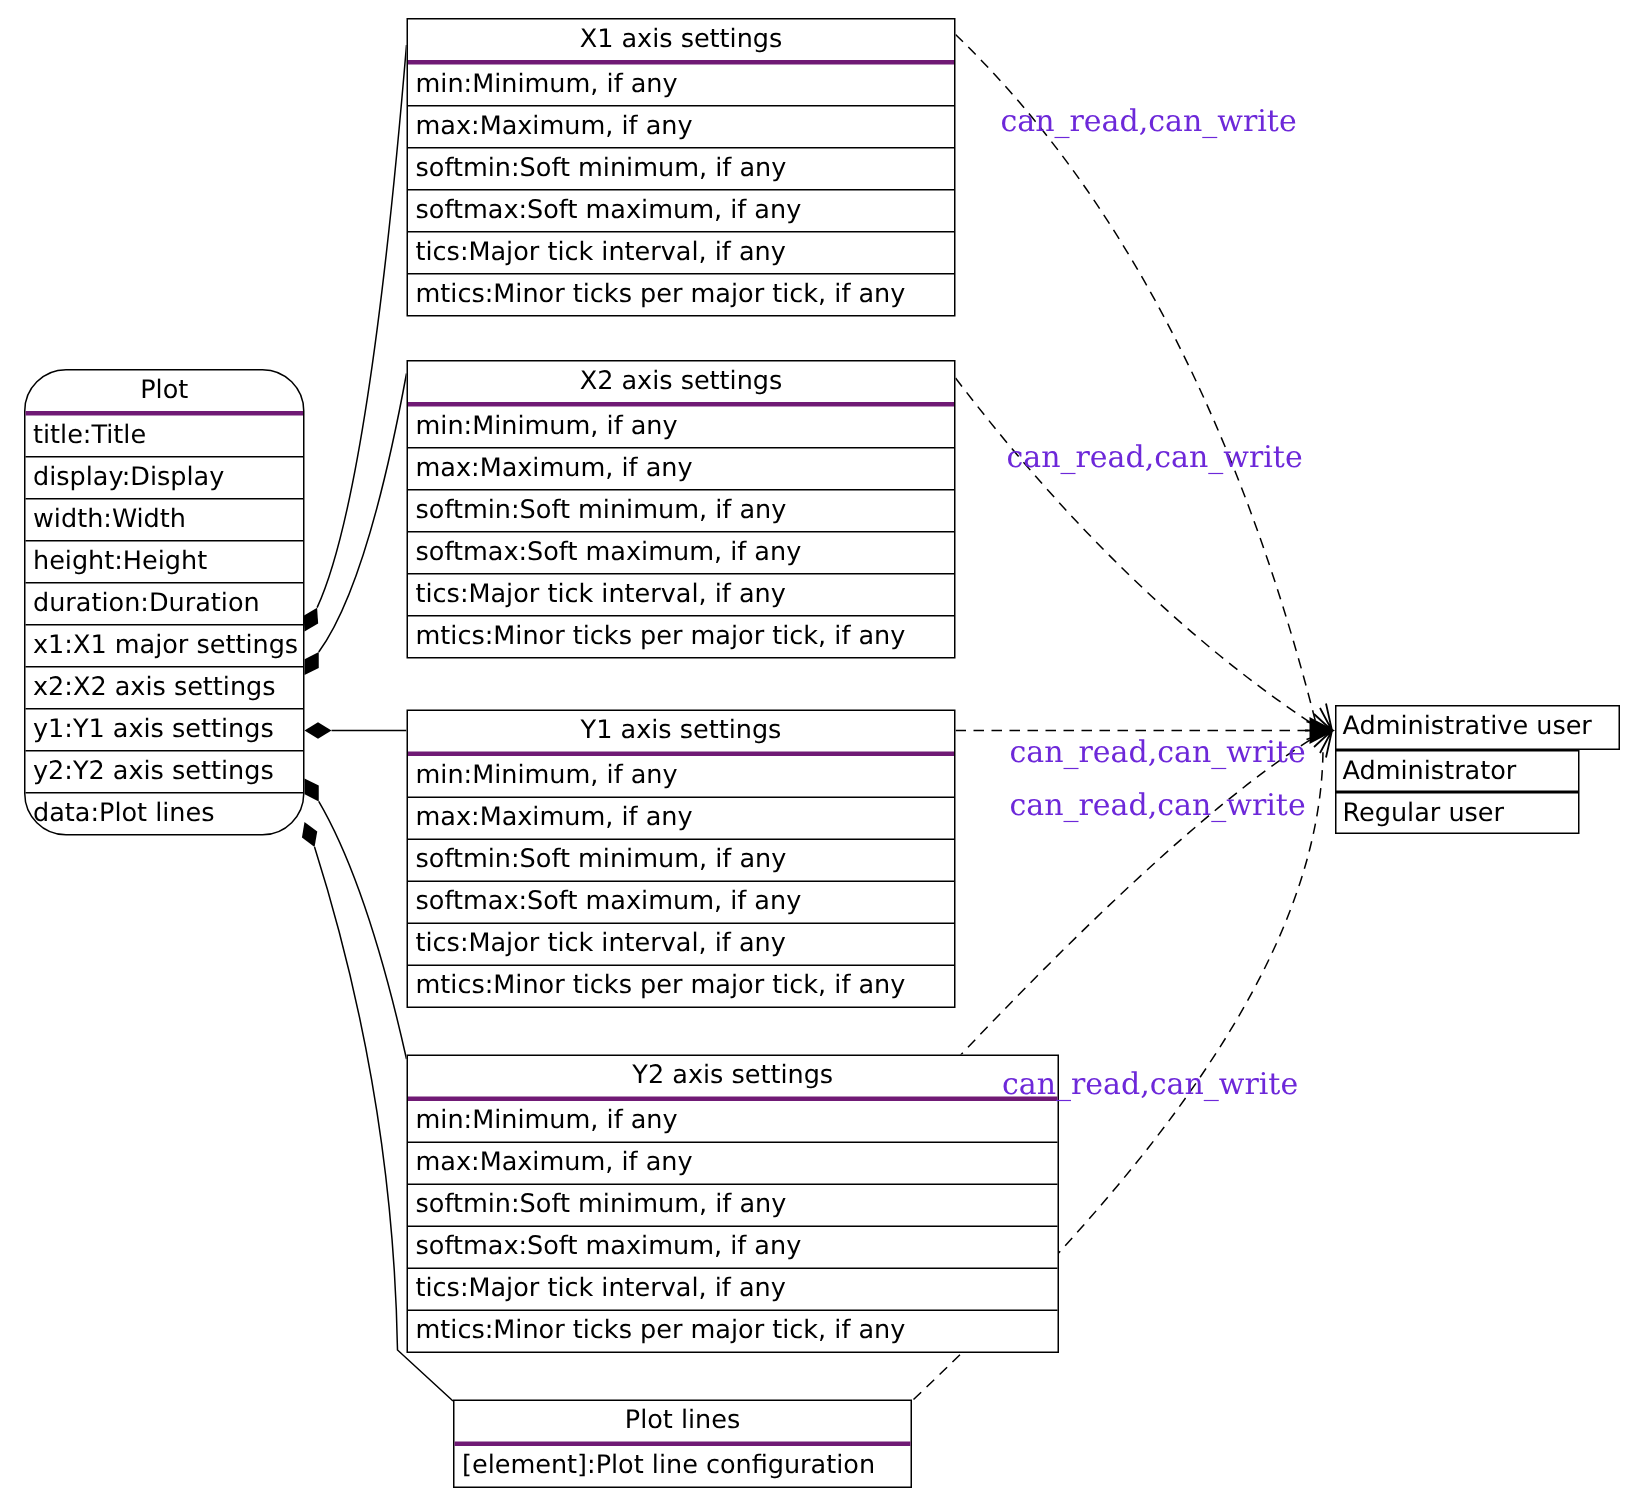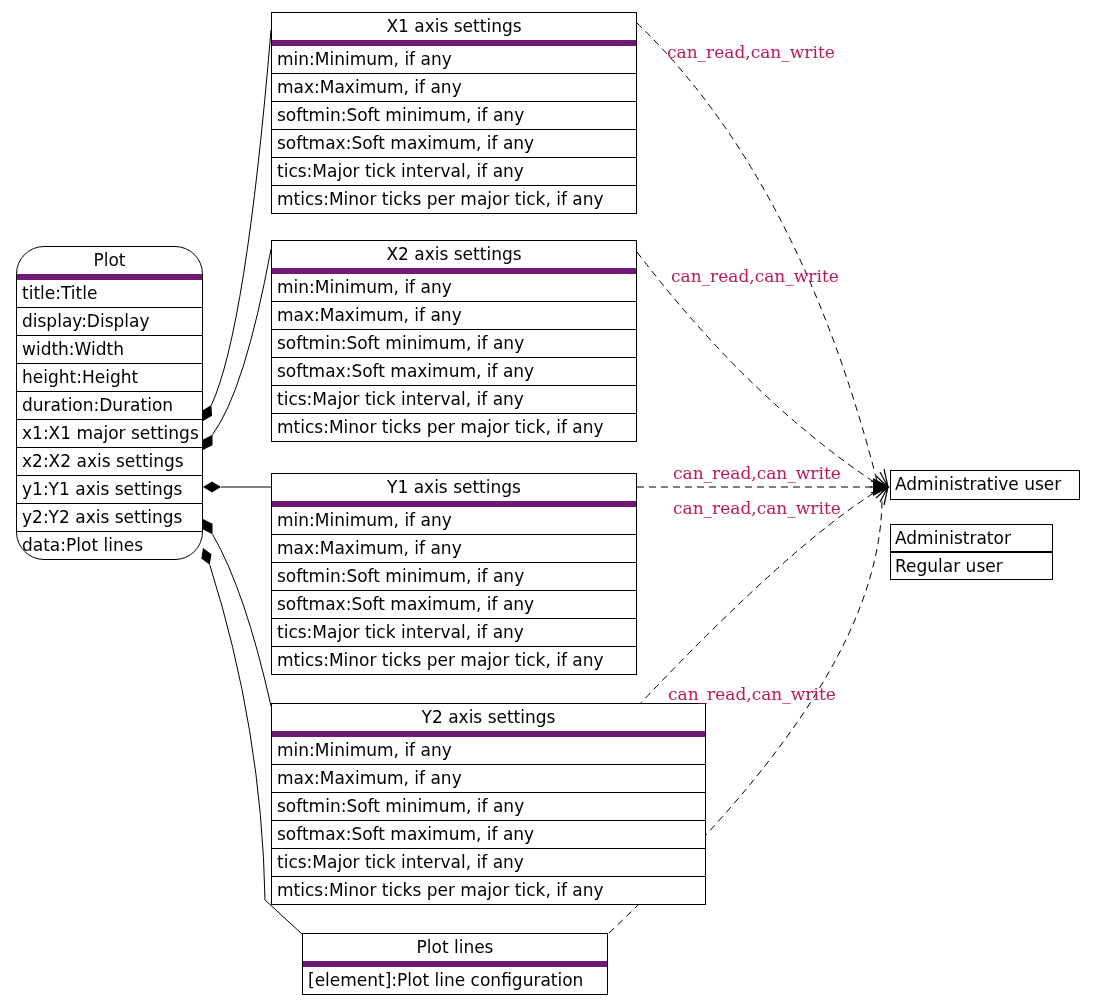--- a/index.html
+++ b/index.html
@@ -8,34 +8,34 @@
     font-family:"DejaVu Sans","Liberation Sans",sans-serif;
     color:#000000;overflow:hidden;
   }
   svg.edges{position:absolute;left:0;top:0;width:1096px;height:1001px;}
   .node{
     position:absolute;background:#ffffff;border:1px solid #000000;
     font-size:17px;box-sizing:border-box;
   }
   .hdr{
     height:27px;line-height:27px;text-align:center;
-    border-bottom:6px solid #701a75;white-space:nowrap;overflow:hidden;
+    border-bottom:3px solid #701a75;white-space:nowrap;overflow:hidden;
   }
   .rows .row{
     height:27px;line-height:27px;padding-left:5px;
     border-bottom:1px solid #000000;white-space:nowrap;overflow:hidden;
   }
   .rows .row:last-child{border-bottom:none;}
   .node.single .hdr{border-bottom:none;text-align:left;padding-left:4px;}
   .node.single{height:30px;}
   .node.single.small .hdr{height:26px;line-height:26px;}
-  .node.single.small{height:28px;margin-top:24px;}
+  .node.single.small{height:28px;}
   .lbl{
     position:absolute;font-family:"DejaVu Serif","Liberation Serif",serif;
-    font-size:17px;line-height:21px;white-space:nowrap;color:#be185d;
+    font-size:20px;line-height:21px;white-space:nowrap;color:#6d28d9;margin-top:28px;
   }
 </style>
 </head>
 <body>
 
 <div class="diagram">
 
   <svg class="edges" viewBox="0 0 1096 1001">
 
     <path d="M211.4,405.1 Q246,330 271,30" fill="none" stroke="#000" stroke-width="1"></path>

